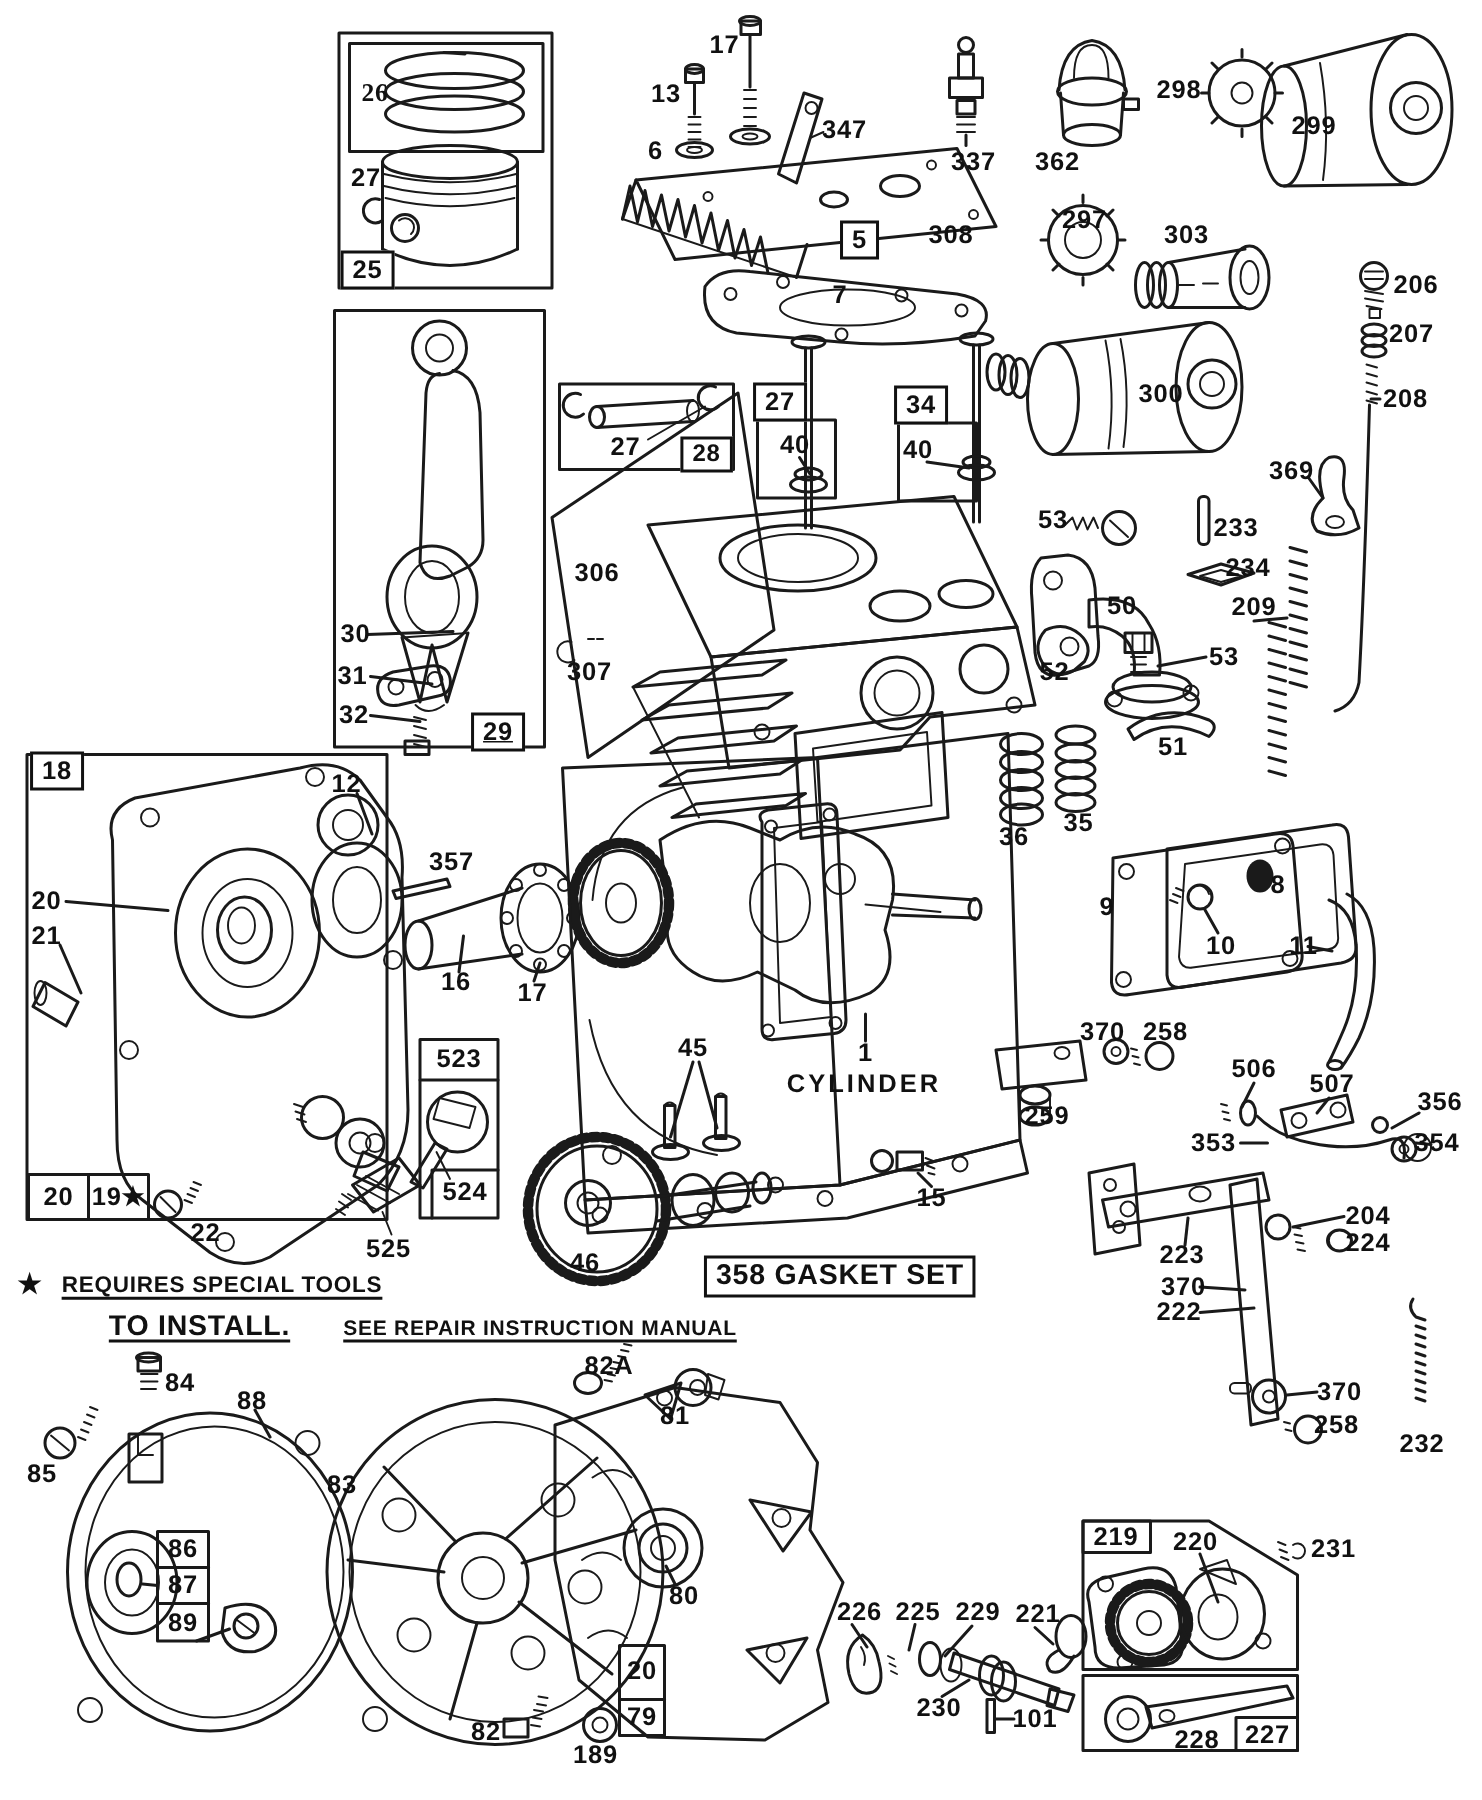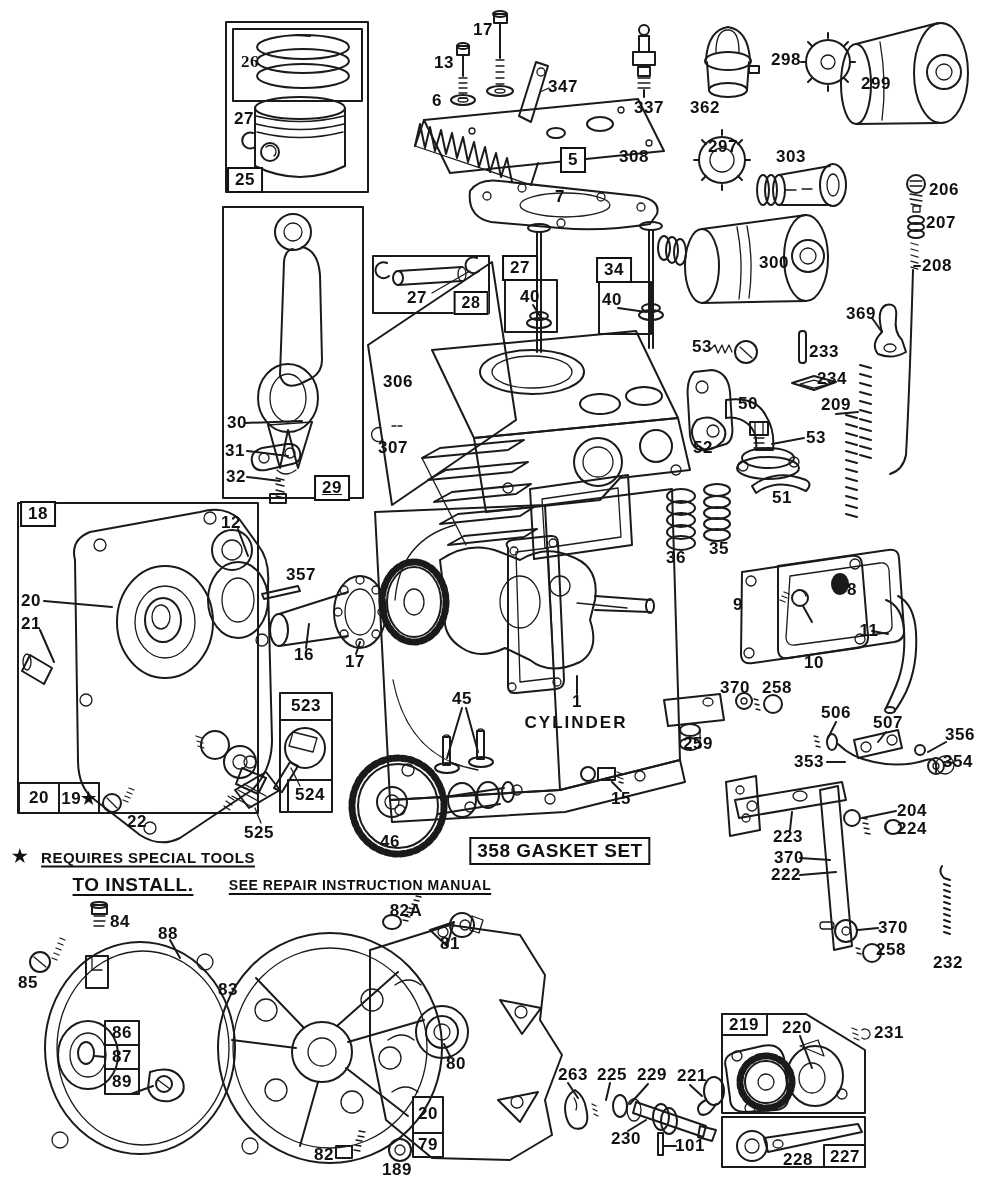--- a/index.html
+++ b/index.html
@@ -608,21 +608,21 @@
       <div class="lbl" style="left: 832px; top: 379px;">234</div>
       <div class="lbl" style="left: 748px; top: 404px;">50</div>
       <div class="lbl" style="left: 836px; top: 405px;">209</div>
       <div class="lbl" style="left: 703px; top: 448px;">52</div>
       <div class="lbl" style="left: 816px; top: 438px;">53</div>
       <div class="lbl" style="left: 782px; top: 498px;">51</div>
       <div class="lbl" style="left: 676px; top: 558px;">36</div>
       <div class="lbl" style="left: 719px; top: 549px;">35</div>
       <div class="lbl" style="left: 738px; top: 605px;">9</div>
       <div class="lbl" style="left: 852px; top: 590px;">8</div>
-      <div class="lbl" style="left: 814px; top: 631px; margin-top: 32px;">10</div>
+      <div class="lbl" style="left: 814px; top: 631px;">10</div>
       <div class="lbl" style="left: 869px; top: 631px;">11</div>
       <div class="lbl" style="left: 398px; top: 382px;">306</div>
       <div class="lbl" style="left: 393px; top: 448px;">307</div>
       <div class="lbl" style="left: 237px; top: 423px;">30</div>
       <div class="lbl" style="left: 235px; top: 451px;">31</div>
       <div class="lbl" style="left: 236px; top: 477px;">32</div>
       <div class="lbl" style="left: 231px; top: 523px;">12</div>
       <div class="lbl" style="left: 31px; top: 601px;">20</div>
       <div class="lbl" style="left: 31px; top: 624px;">21</div>
       <div class="lbl" style="left: 137px; top: 822px;">22</div>
@@ -653,21 +653,21 @@
       <div class="lbl" style="left: 168px; top: 934px;">88</div>
       <div class="lbl" style="left: 28px; top: 983px;">85</div>
       <div class="lbl" style="left: 228px; top: 990px;">83</div>
       <div class="lbl" style="left: 406px; top: 911px;">82A</div>
       <div class="lbl" style="left: 450px; top: 944px;">81</div>
       <div class="lbl" style="left: 456px; top: 1064px;">80</div>
       <div class="lbl" style="left: 428px; top: 1114px;">20</div>
       <div class="lbl" style="left: 428px; top: 1145px;">79</div>
       <div class="lbl" style="left: 324px; top: 1155px;">82</div>
       <div class="lbl" style="left: 397px; top: 1170px;">189</div>
-      <div class="lbl" style="left: 573px; top: 1075px;">263</div>
+      <div class="lbl" style="left: 573px; top: 1075px;">226</div>
       <div class="lbl" style="left: 612px; top: 1075px;">225</div>
       <div class="lbl" style="left: 652px; top: 1075px;">229</div>
       <div class="lbl" style="left: 692px; top: 1076px;">221</div>
       <div class="lbl" style="left: 626px; top: 1139px;">230</div>
       <div class="lbl" style="left: 690px; top: 1146px;">101</div>
       <div class="lbl" style="left: 744px; top: 1025px;">219</div>
       <div class="lbl" style="left: 797px; top: 1028px;">220</div>
       <div class="lbl" style="left: 889px; top: 1033px;">231</div>
       <div class="lbl" style="left: 798px; top: 1160px;">228</div>
       <div class="lbl" style="left: 845px; top: 1157px;">227</div>

